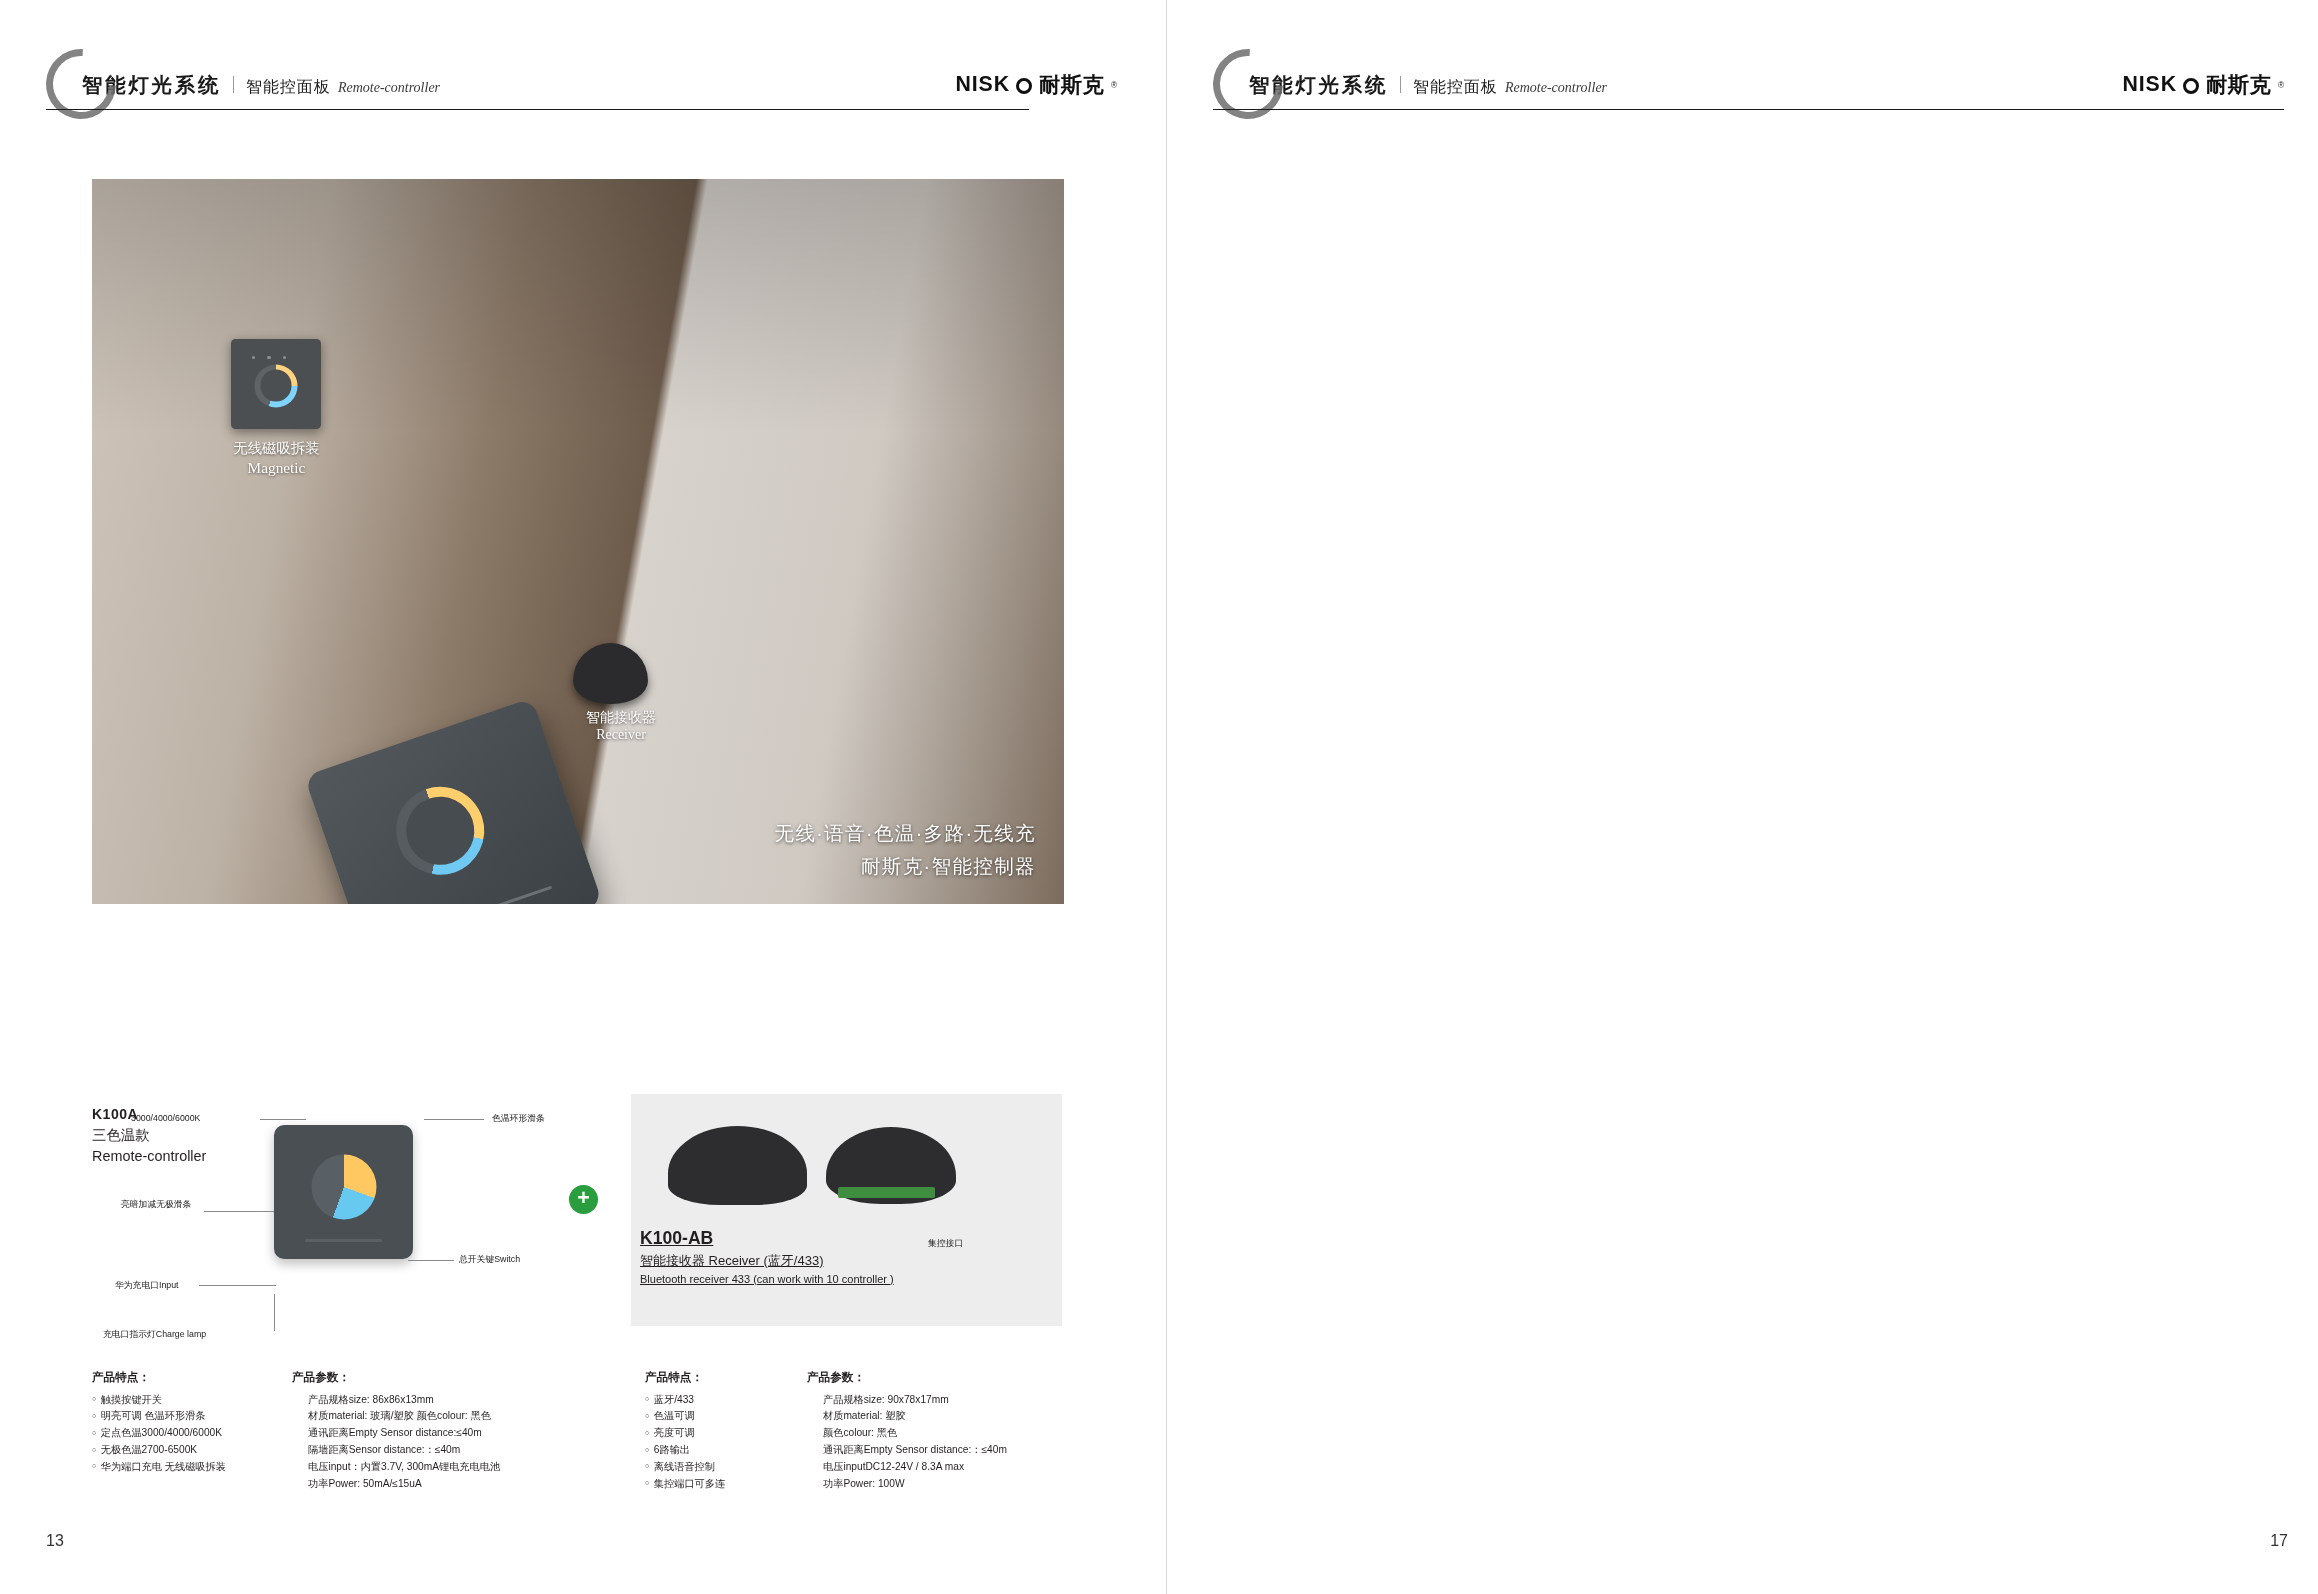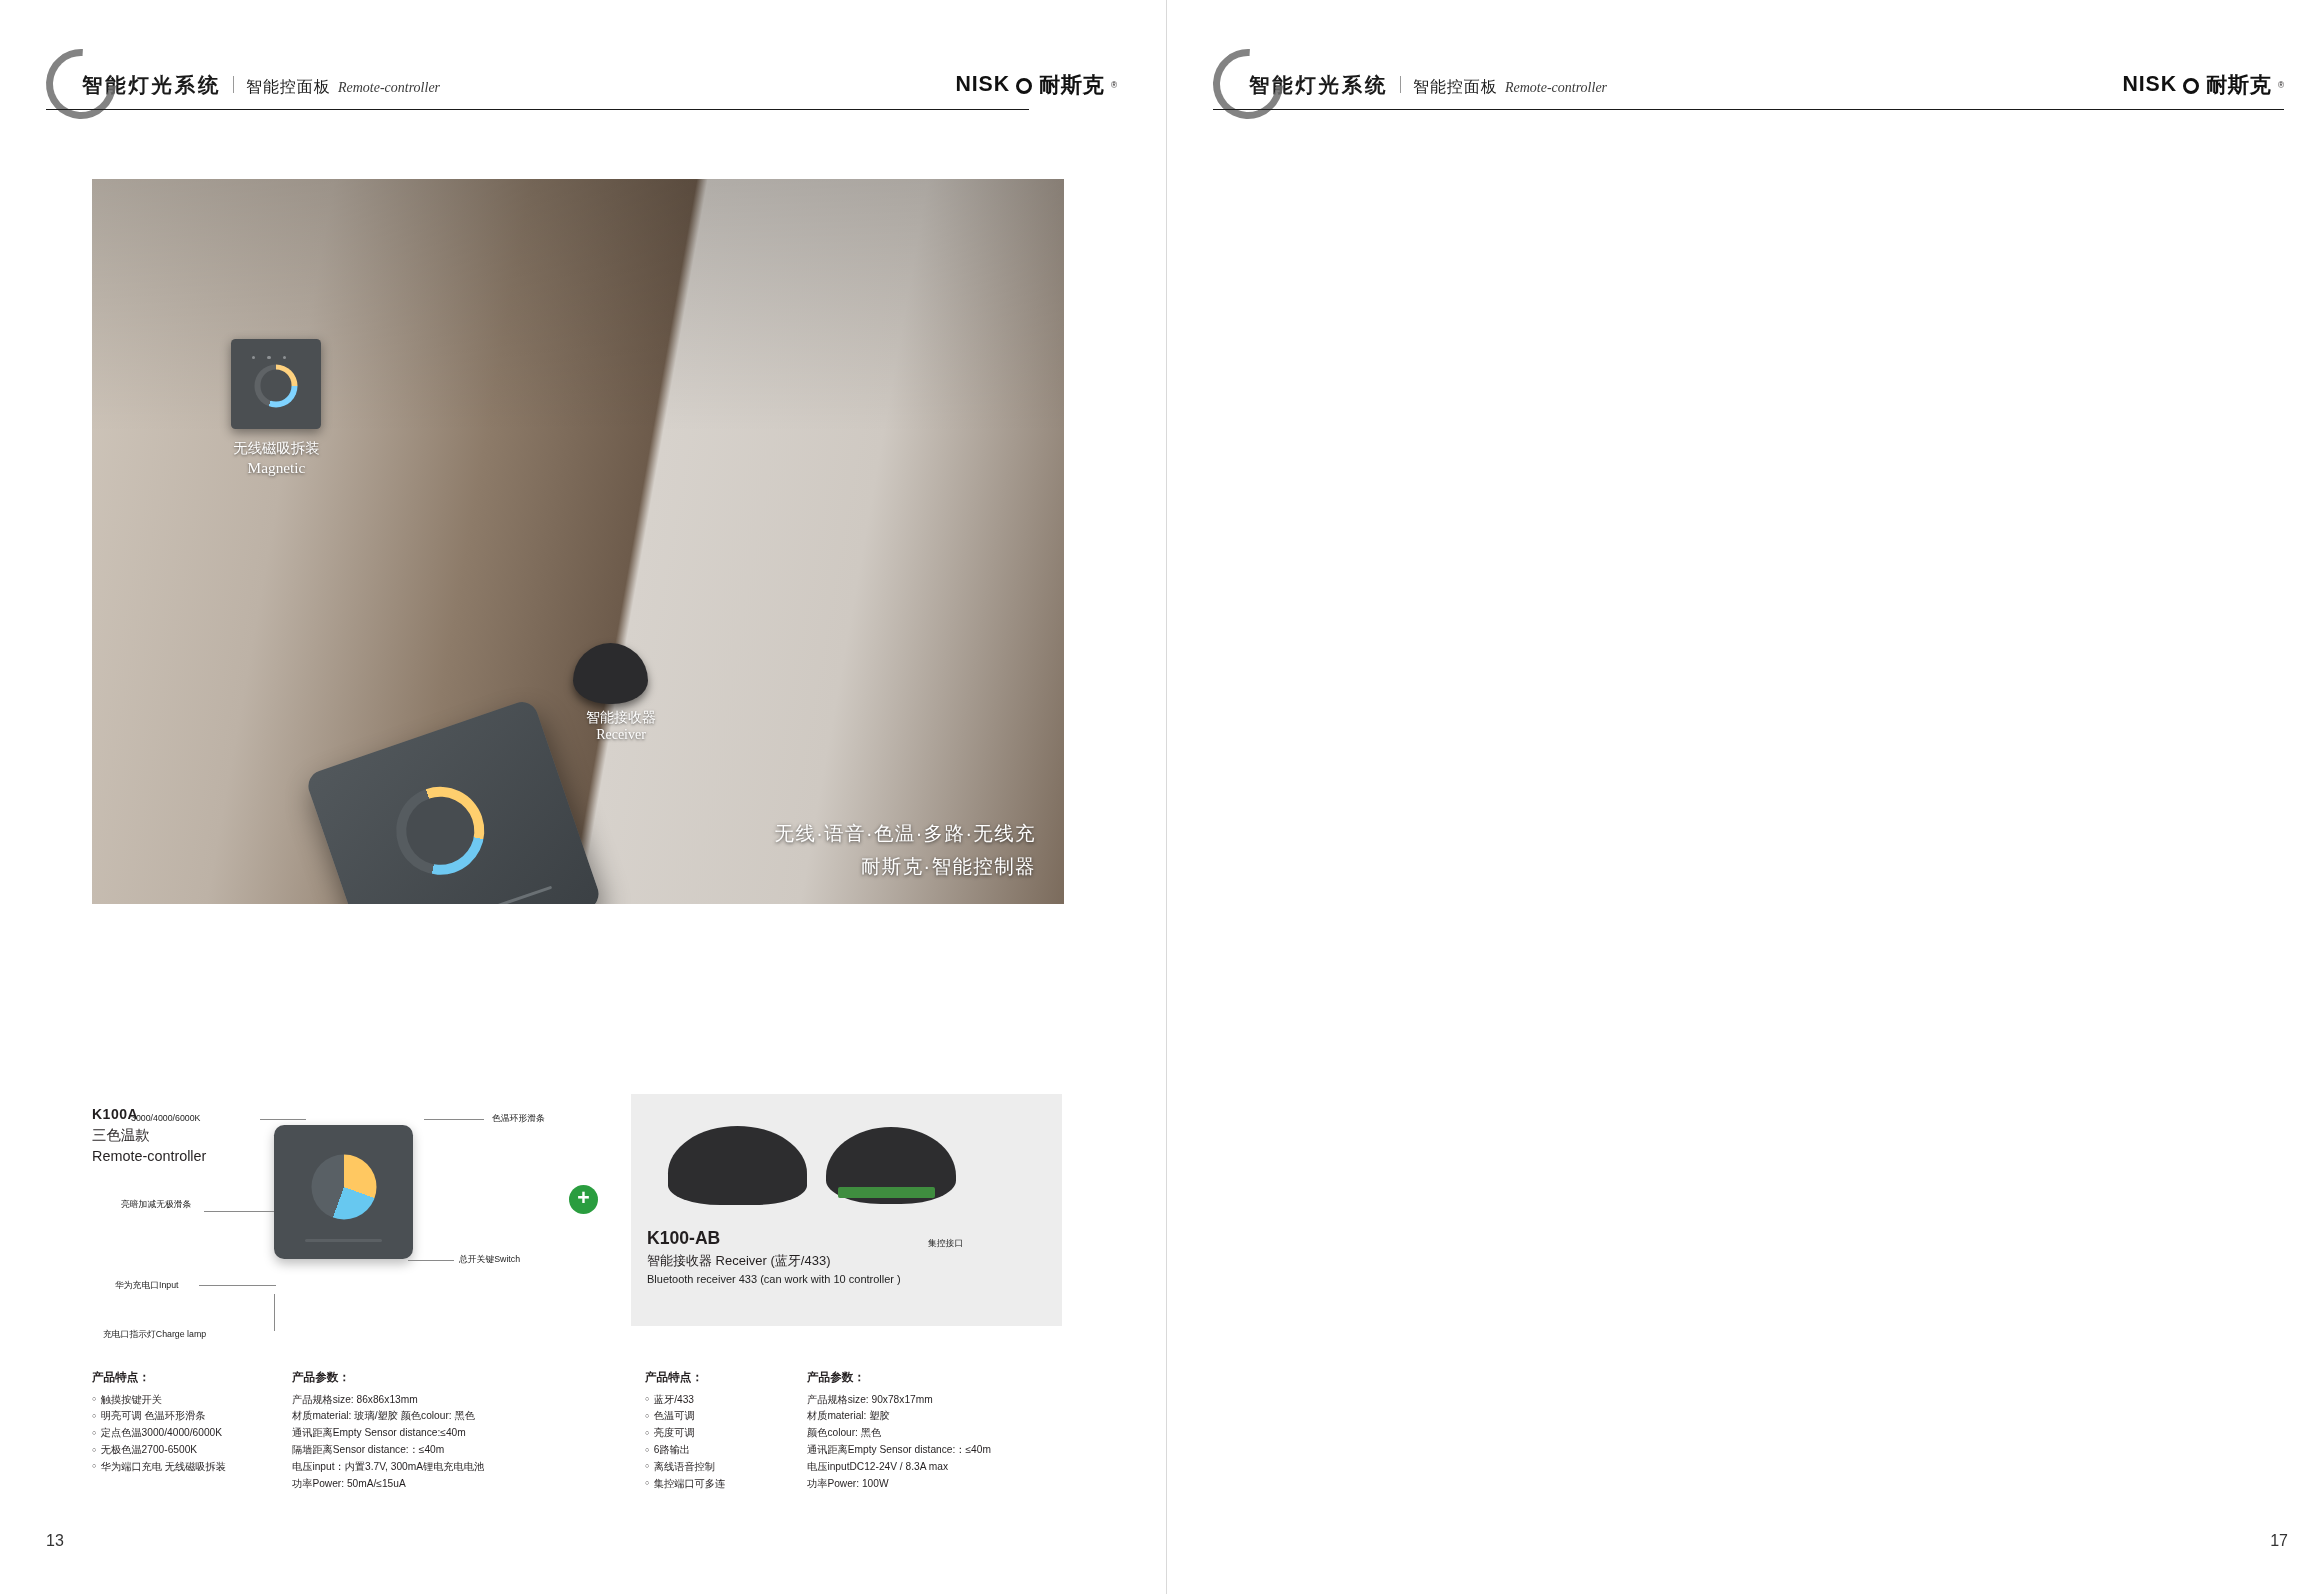--- a/index.html
+++ b/index.html
@@ -92,21 +92,21 @@
   .card-cn { font-size:13px; margin-top:2.8px; }
   .card-en { font-size:11px; margin-top:2.8px; color:#222; }
   .plus {
     position:absolute; width:29px; height:29px; border-radius:50%; background:#2a9d3f; color:#fff;
     font-size:21.3px; line-height:27px; text-align:center; font-weight:bold;
   }
 
   .spec-h { font-size:11.6px; font-weight:bold; margin-bottom:6.5px; }
   .spec-li { font-size:10.2px; line-height:1.65; white-space:nowrap; }
   .spec-li:before { content:"\25CB"; font-size:7px; margin-right:4.6px; position:relative; top:-1.4px; }
-  .spec-p { font-size:10.2px; line-height:1.65; white-space:nowrap; }
+  .spec-p { font-size:10.2px; line-height:1.65; white-space:nowrap;margin-left:16px; }
 
   .pgnum { position:absolute; bottom:45px; font-size:16px; color:#333; }
 
   .sep { position:absolute; top:0; bottom:0; width:1.4px; background:#d9d9d9; left:1166px; }
 </style>
 </head>
 <body>
 
 <div class="spread">
 
@@ -182,21 +182,21 @@
     <div class="lead" style="left:274px; top:1294px; width:18.5px; height:37px; background:none; border-left:0.5px solid #8a8a8a;"></div>
 
     <div class="plus" style="left:569px; top:1185px;">+</div>
 
     <div class="gray-card" style="left:631px; top:1094px; width:431px; height:232px;">
       <div style="position:absolute; left:37px; top:32px; width:139px; height:79px; background:#2d2d2f; border-radius:60% 60% 45% 45%/72% 72% 30% 30%;"></div>
       <div style="position:absolute; left:195px; top:33px; width:130px; height:77px; background:#2d2d2f; border-radius:52% 52% 44% 44%/66% 66% 32% 32%;">
         <div style="position:absolute; left:12px; bottom:6.5px; width:97px; height:10.2px; background:#3f8d3f; border-radius:1.9px;"></div>
       </div>
       <div class="callout" style="left:297px; top:144px;">集控接口</div>
-      <div style="position:absolute; left:16px; top:134px;">
+      <div style="position:absolute; left:9px; top:134px;text-decoration:underline;">
         <div class="card-title">K100-AB</div>
         <div class="card-cn">智能接收器  Receiver (蓝牙/433)</div>
         <div class="card-en">Bluetooth receiver 433 (can work with 10 controller )</div>
       </div>
     </div>
 
     <div style="position:absolute; left:92px; top:1370px;">
       <div class="spec-h">产品特点：</div>
       <div class="spec-li">触摸按键开关</div>
       <div class="spec-li">明亮可调 色温环形滑条</div>

